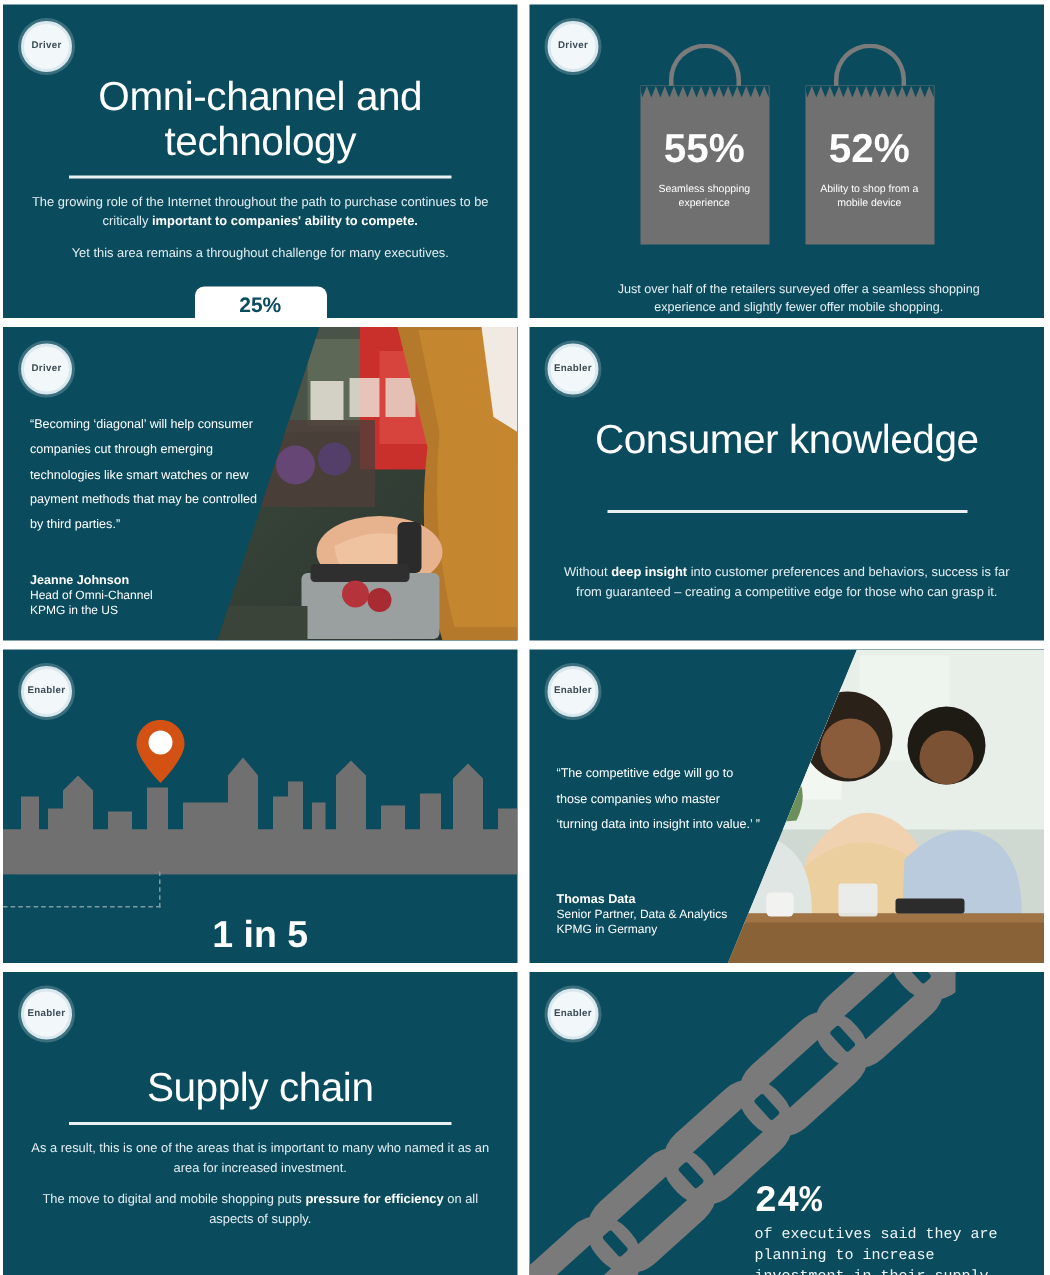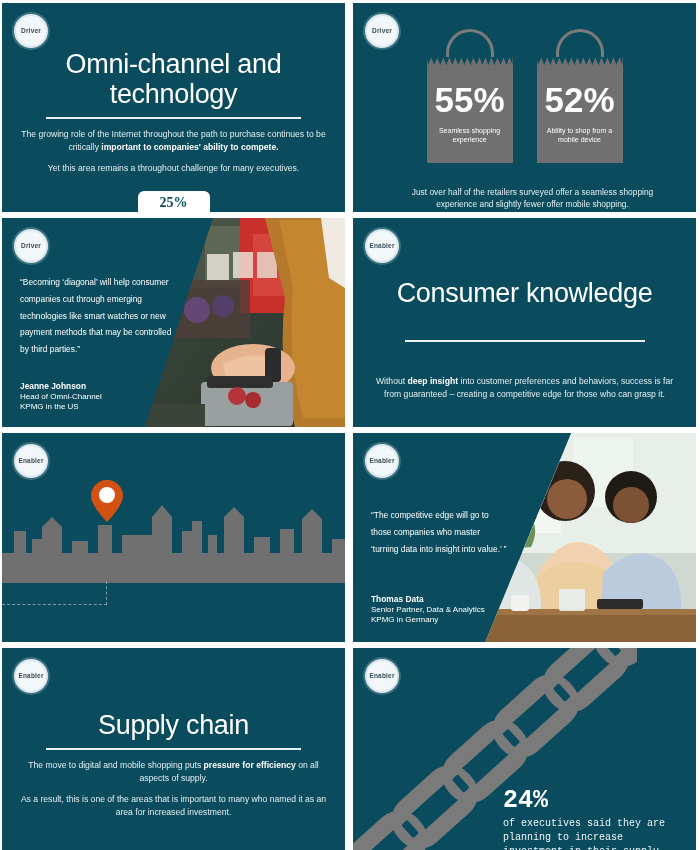--- a/index.html
+++ b/index.html
@@ -76,27 +76,26 @@
     color: #e3eef2;
     max-width: 312px;
     margin-bottom: 9px;
   }
   .body-text b { color: #ffffff; font-weight: bold; margin-top: 16px; }
   
   .stat-card {
     position: absolute;
     left: 50%; transform: translateX(-50%);
     top: 188px;
-    width: 72px;
+    width: 88px;
     background: #ffffff;
     border-radius: 6px;
     padding: 5px 6px 8px 6px;
     text-align: center;
     color: #0a4c5d;
-    font-family: Liberation Serif, serif;
   }
   .stat-card .num { font-size: 14px; font-weight: bold; line-height: 1; }
 
   
   .bags {
     position: absolute;
     left: 0; right: 0; top: 26px;
     display: flex; justify-content: center; gap: 24px;
   }
   .bag { position: relative; width: 86px; }
@@ -124,21 +123,21 @@
     -webkit-mask-image: repeating-linear-gradient(135deg,#000 0 0);
     clip-path: polygon(
       0% 0%, 100% 0%, 100% 100%,
       96.5% 5%, 93% 100%, 89.5% 5%, 86% 100%, 82.5% 5%, 79% 100%,
       75.5% 5%, 72% 100%, 68.5% 5%, 65% 100%, 61.5% 5%, 58% 100%,
       54.5% 5%, 51% 100%, 47.5% 5%, 44% 100%, 40.5% 5%, 37% 100%,
       33.5% 5%, 30% 100%, 26.5% 5%, 23% 100%, 19.5% 5%, 16% 100%,
       12.5% 5%, 9% 100%, 5.5% 5%, 2% 100%, 0% 5%
     );
   }
-  .bag-pct { font-size: 35px; font-weight: bold; line-height: 1; color:#ffffff; }
+  .bag-pct { font-size: 27px; font-weight: bold; line-height: 1; color:#ffffff; }
   .bag-label {
     font-size: 7px; line-height: 1.3; margin-top: 9px;
     text-align: center; color:#ffffff; padding: 0 6px;
   }
   .bag-caption {
     position: absolute; left: 0; right: 0; bottom: 2px;
     text-align: center; font-size: 8.4px; line-height: 1.45;
     color: #e3eef2; padding: 0 30px; margin-left: 16px;
   }
 
@@ -311,20 +310,24 @@
           H180 V40 H190 V30 H200 V62 H206 V44 H215 V62 H222 V26 L232 16 L242 26 V62
           H252 V46 H268 V62 H278 V38 H292 V62 H300 V28 L310 18 L320 28 V62 H330 V48 H343 V92 H0 Z"></path>
         <rect x="0" y="62" width="343" height="30" fill="#707070"></rect>
       </svg>
     </div>
     <svg class="pin" style="position:absolute; left:88px; top:46px; width:34px; height:44px;" viewBox="0 0 34 44" aria-hidden="true">
       <path d="M17 1 C8 1 1 8 1 17 C1 27 17 43 17 43 C17 43 33 27 33 17 C33 8 26 1 17 1 Z" fill="#d35213"></path>
       <circle cx="17" cy="16" r="8" fill="#ffffff"></circle>
     </svg>
     <div class="dash"></div>
+    <div class="stat-big">
+      <div class="n">1 in 5</div>
+      <div class="c">respondents said that they</div>
+    </div>
   </div>
 
   <div class="slide">
     <div class="photo wide">
       <svg viewBox="0 0 215 209" preserveAspectRatio="none" aria-hidden="true">
         <rect width="215" height="209" fill="#cfd9d2"></rect>
         <rect x="0" y="0" width="215" height="120" fill="#e8efe8"></rect>
         <rect x="10" y="4" width="70" height="96" fill="#f3f7f2"></rect>
         <rect x="92" y="4" width="60" height="70" fill="#eef4ee"></rect>
         <path d="M0 86 q22 -30 46 -8 q14 16 4 36 L0 118Z" fill="#6d8f5c"></path>
@@ -367,24 +370,24 @@
     </div>
   </div>
 
   <div class="slide">
     <div class="badge">
       <span>Enabler</span>
     </div>
     <div class="title-wrap" style="padding-top:62px;">
       <div class="big-title">Supply chain</div>
       <div class="rule"></div>
+      <div class="body-text">As a result, this is one of the areas that is important to many who named it as an area for increased investment.</div>
       <div class="body-text">
         <span>The move to digital and mobile shopping puts </span><b>pressure for efficiency</b><span> on all aspects of supply.</span>
       </div>
-      <div class="body-text">As a result, this is one of the areas that is important to many who named it as an area for increased investment.</div>
     </div>
   </div>
 
   <div class="slide">
     <div class="chain">
       <svg viewBox="0 0 290 225" preserveAspectRatio="none" aria-hidden="true">
         <g transform="rotate(-42 145 112)" fill="none" stroke="#7a7a7a" stroke-width="17">
           <rect x="-40" y="94" width="78" height="38" rx="17"></rect>
           <rect x="28" y="94" width="78" height="38" rx="17"></rect>
           <rect x="96" y="94" width="78" height="38" rx="17"></rect>

